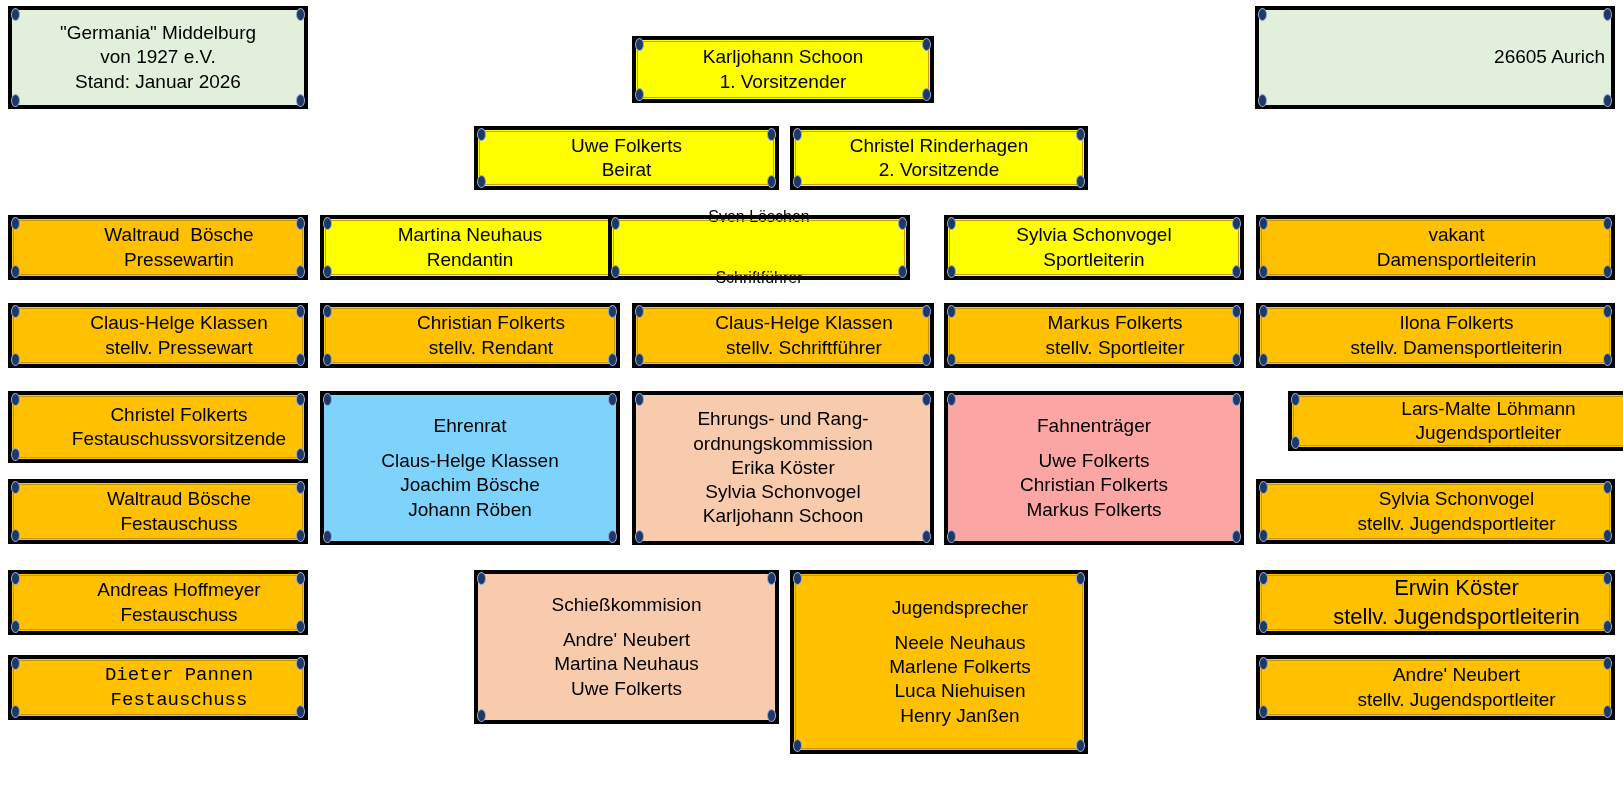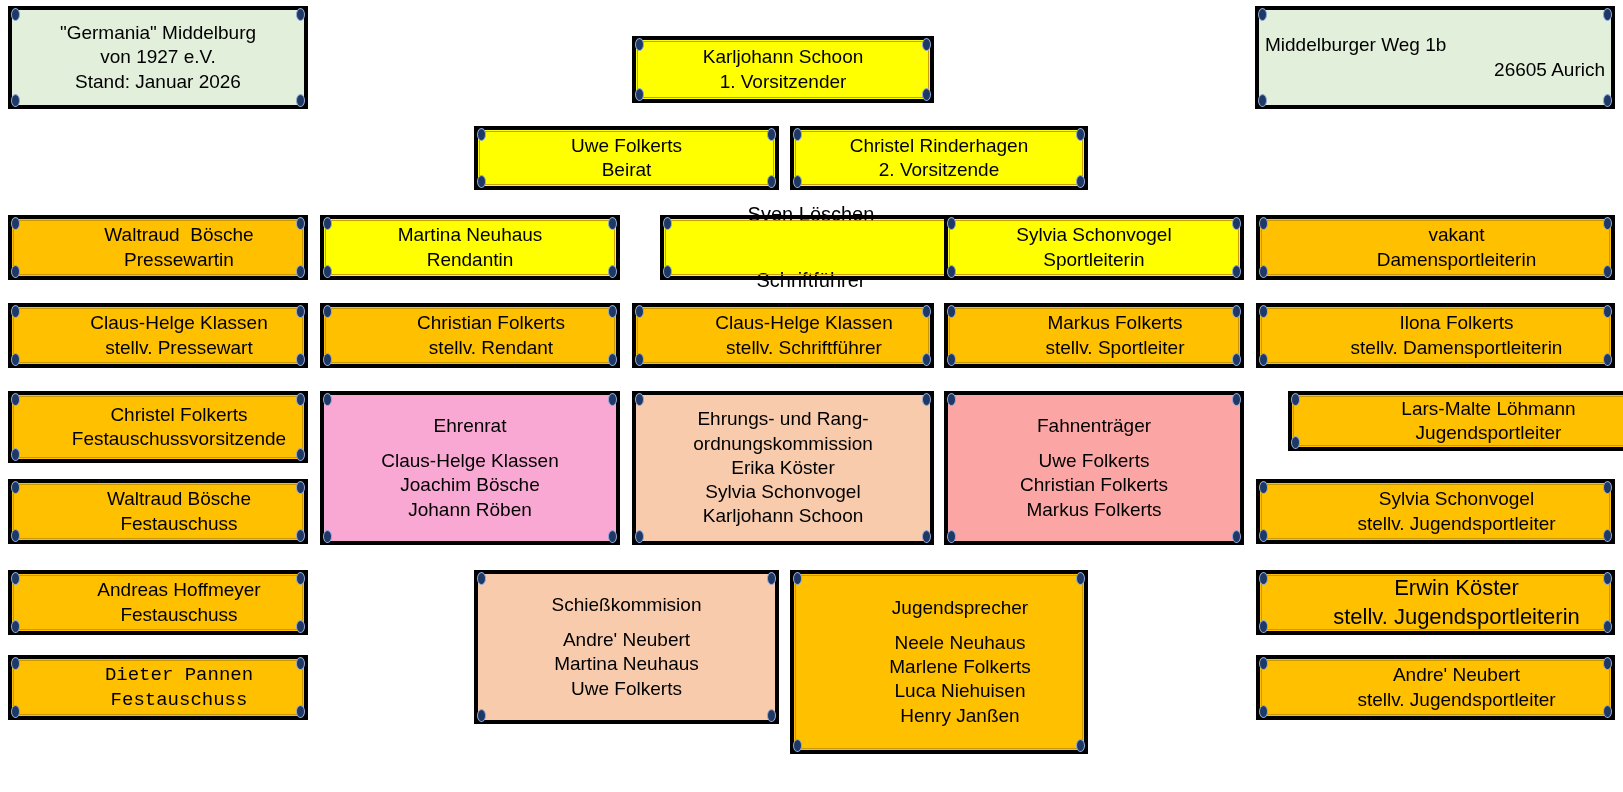--- a/index.html
+++ b/index.html
@@ -47,21 +47,21 @@
     display: block;
     width: 100%;
     white-space: pre;
   }
   .node .line.blank { height: 0.55em; }
 
   
   .fill-yellow { background: #FFFF00; }
   .fill-orange { background: #FFC000; padding-left: 48px; }
   .fill-green  { background: #E2EFDA; }
-  .fill-blue   { background: #f9a8d4; }
+  .fill-blue   { background: #7dd3fc; }
   .fill-peach  { background: #F8CBAD; }
   .fill-gray   { background: #fca5a5; }
 
   
   .fill-green .inner-rule,
   .fill-blue .inner-rule,
   .fill-peach .inner-rule,
   .fill-gray .inner-rule { border-color: rgba(0,0,0,0.0); }
 
   
@@ -89,21 +89,20 @@
       <span class="line">"Germania" Middelburg</span>
       <span class="line">von 1927 e.V.</span>
       <span class="line">Stand: Januar 2026</span>
       <span class="handle tl"></span>
       <span class="handle tr"></span>
       <span class="handle bl"></span>
       <span class="handle br"></span>
     </div>
     <div class="node fill-green" style="left: 1255px; top: 6px; width: 360px; height: 103px; font-size: 19px;">
       <div class="inner-rule"></div>
-      <span class="line" style="text-align: left;">Middelburger Weg 1b</span>
       <span class="line" style="text-align: right;">26605 Aurich</span>
       <span class="handle tl"></span>
       <span class="handle tr"></span>
       <span class="handle bl"></span>
       <span class="handle br"></span>
     </div>
     <div class="node fill-yellow" style="left: 632px; top: 36px; width: 302px; height: 67px; font-size: 19px;">
       <div class="inner-rule"></div>
       <span class="line">Karljohann Schoon</span>
       <span class="line">1. Vorsitzender</span>
@@ -141,21 +140,21 @@
     </div>
     <div class="node fill-yellow" style="left: 320px; top: 215px; width: 300px; height: 65px; font-size: 19px;">
       <div class="inner-rule"></div>
       <span class="line">Martina Neuhaus</span>
       <span class="line">Rendantin</span>
       <span class="handle tl"></span>
       <span class="handle tr"></span>
       <span class="handle bl"></span>
       <span class="handle br"></span>
     </div>
-    <div class="node fill-yellow" style="left: 660px; top: 215px; width: 302px; height: 65px; font-size: 20px; gap: 40px;">
+    <div class="node fill-yellow" style="left: 608px; top: 215px; width: 302px; height: 65px; font-size: 16px; gap: 40px;">
       <div class="inner-rule"></div>
       <span class="line">Sven Löschen</span>
       <span class="line">Schriftführer</span>
       <span class="handle tl"></span>
       <span class="handle tr"></span>
       <span class="handle bl"></span>
       <span class="handle br"></span>
     </div>
     <div class="node fill-yellow" style="left: 944px; top: 215px; width: 300px; height: 65px; font-size: 19px;">
       <div class="inner-rule"></div>

